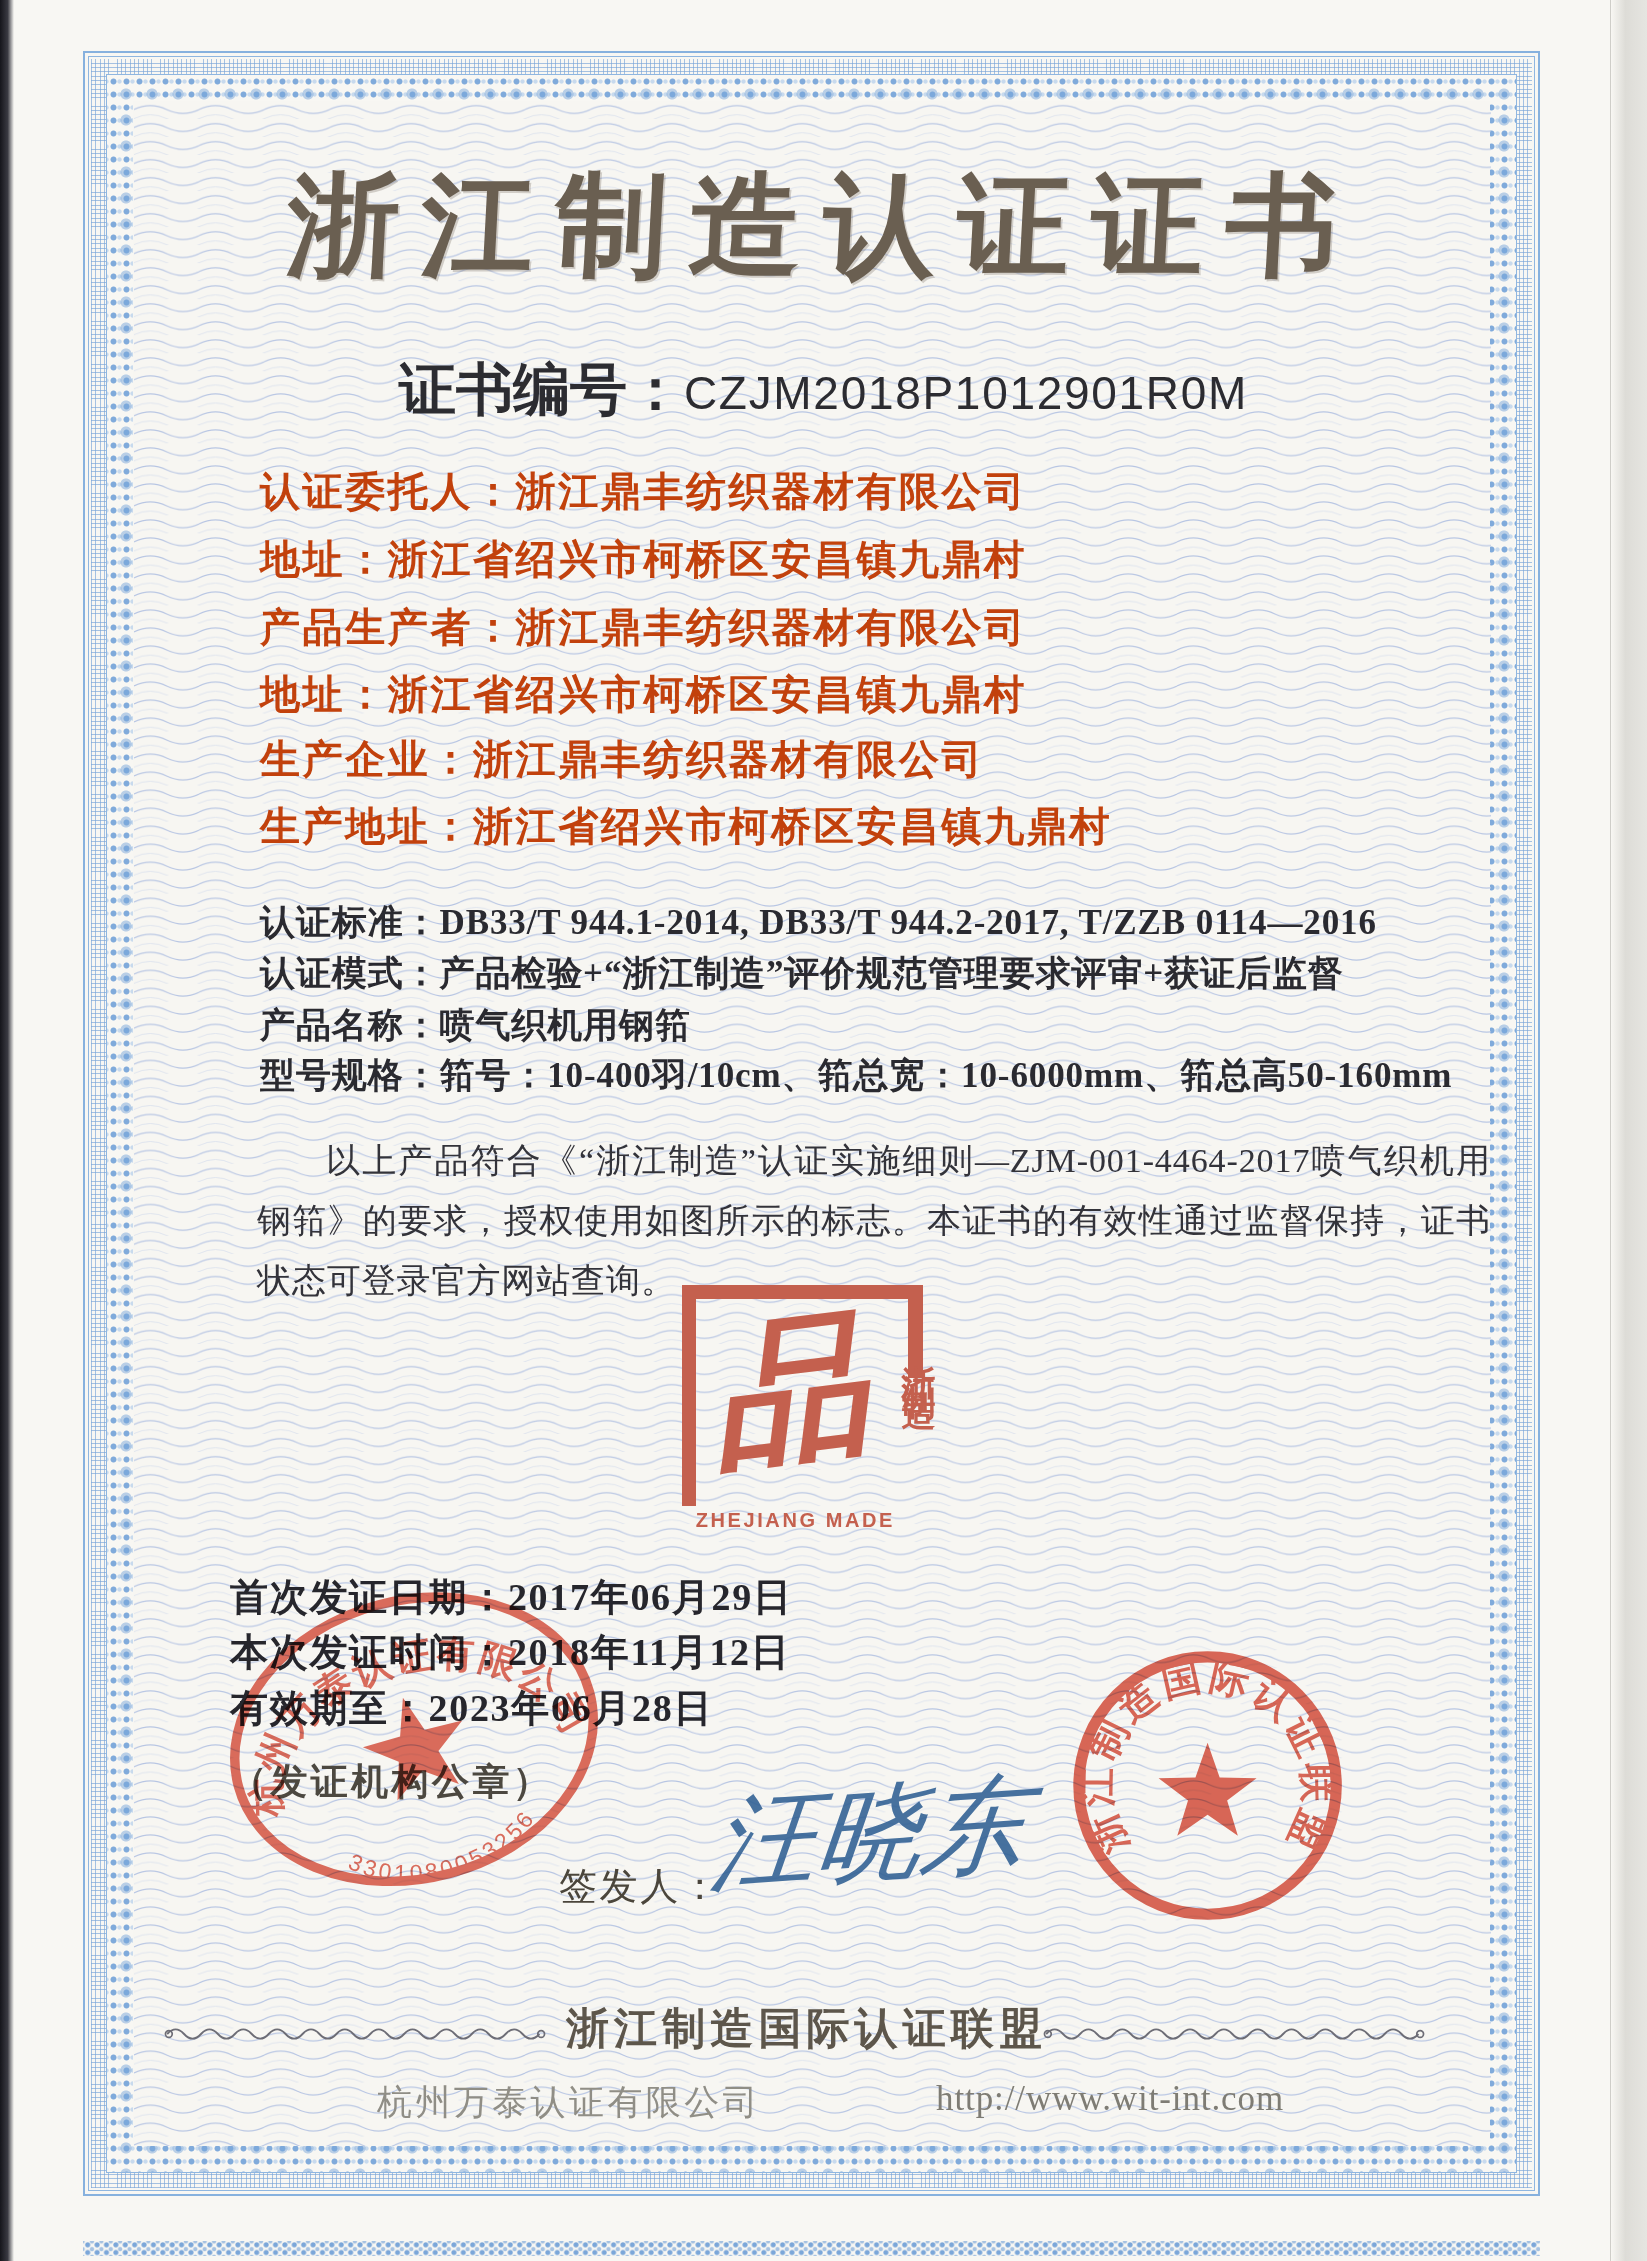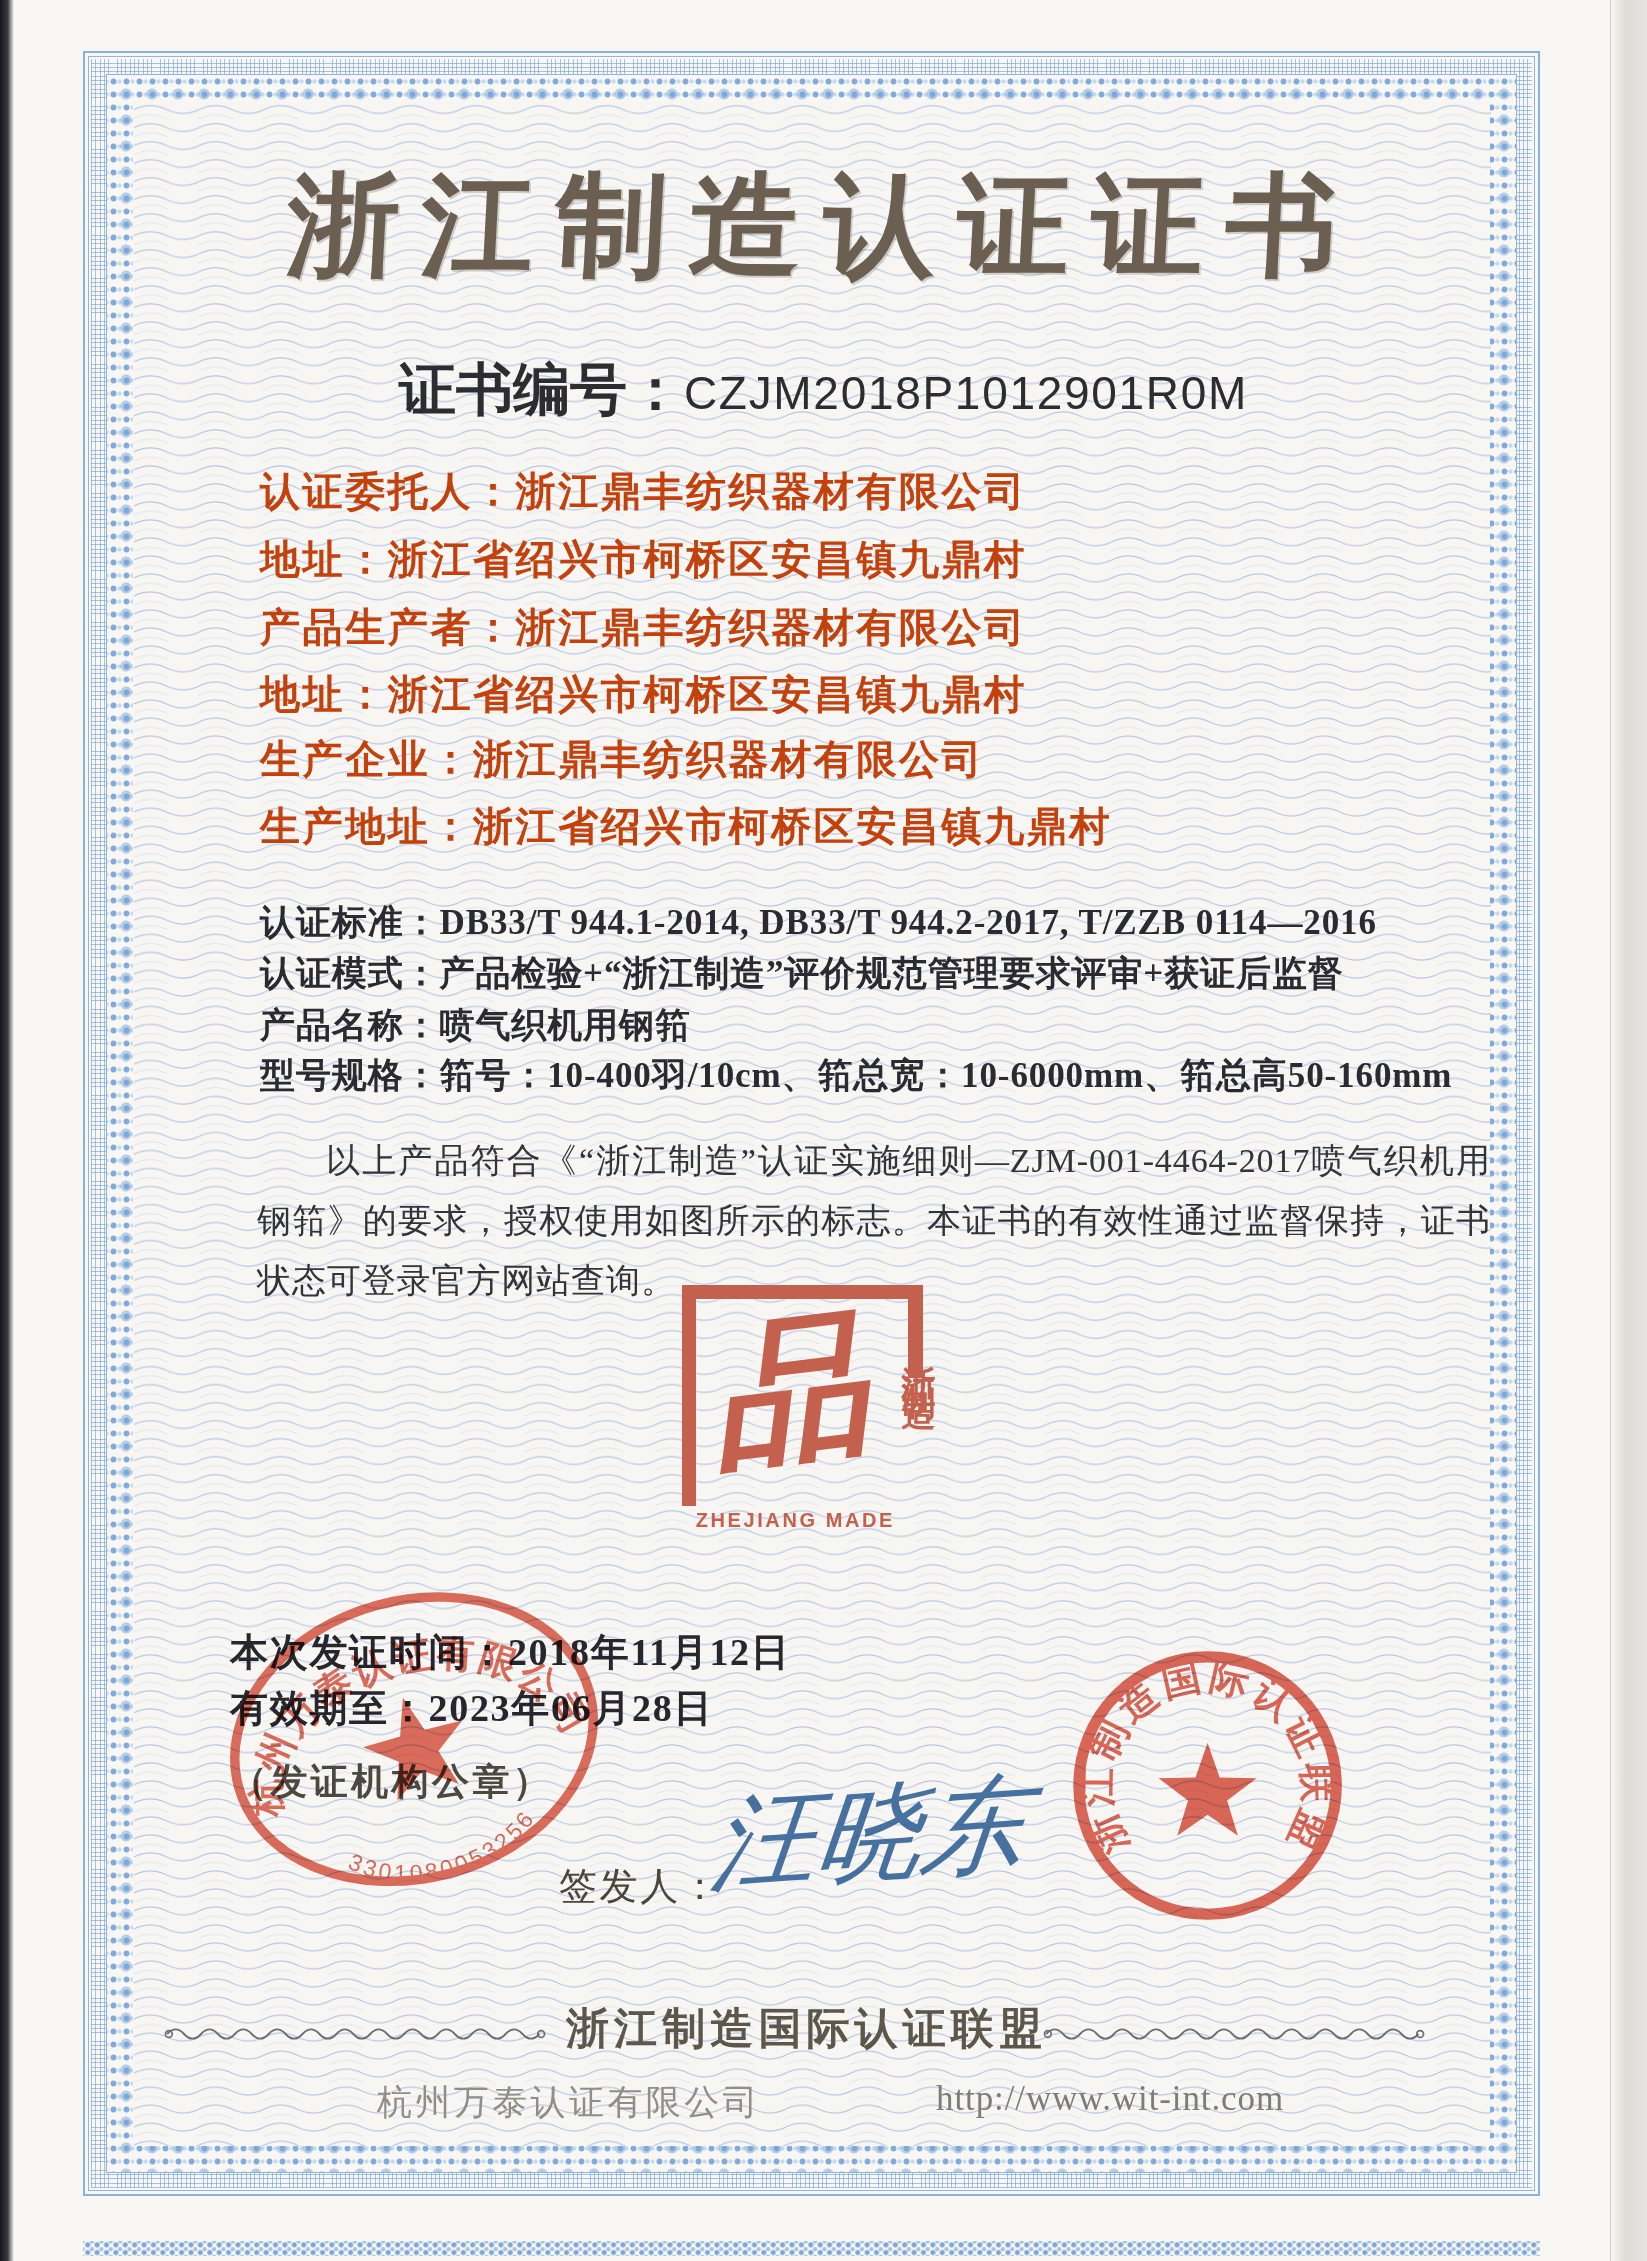--- a/index.html
+++ b/index.html
@@ -142,20 +142,21 @@
   <div class="abs statement">以上产品符合《“浙江制造”认证实施细则—ZJM-001-4464-2017喷气织机用钢筘》的要求，授权使用如图所示的标志。本证书的有效性通过监督保持，证书状态可登录官方网站查询。</div>
 
   <div class="abs logo">
     <div class="logo-frame"></div>
     <div class="logo-stub"></div>
     <div class="logo-glyph">品</div>
     <div class="logo-vtext">浙江制造</div>
     <div class="logo-caption">ZHEJIANG MADE</div>
   </div>
 
+  <div class="abs date-line" style="top:1572px">首次发证日期：2017年06月29日</div>
   <div class="abs date-line" style="top:1627px">本次发证时间：2018年11月12日</div>
   <div class="abs date-line" style="top:1683px">有效期至：2023年06月28日</div>
   <div class="abs seal-note">（发证机构公章）</div>
 
   <svg class="abs seal seal-left" width="412" height="343" viewBox="0 0 480 400" xmlns="http://www.w3.org/2000/svg">
     <g transform="rotate(-15 240 195)" opacity="0.82">
       <ellipse cx="240" cy="195" rx="212" ry="162" fill="none" stroke="#d9503e" stroke-width="11"></ellipse>
       <polygon fill="#d9503e" transform="translate(240,208) scale(1.05)" points="0,-60 14.1,-19.4 57.1,-18.5 22.8,7.4 35.3,48.5 0,24 -35.3,48.5 -22.8,7.4 -57.1,-18.5 -14.1,-19.4"></polygon>
       <defs>
         <path id="arcLtop" d="M 70 262 A 172 127 0 1 1 410 262" fill="none"></path>

